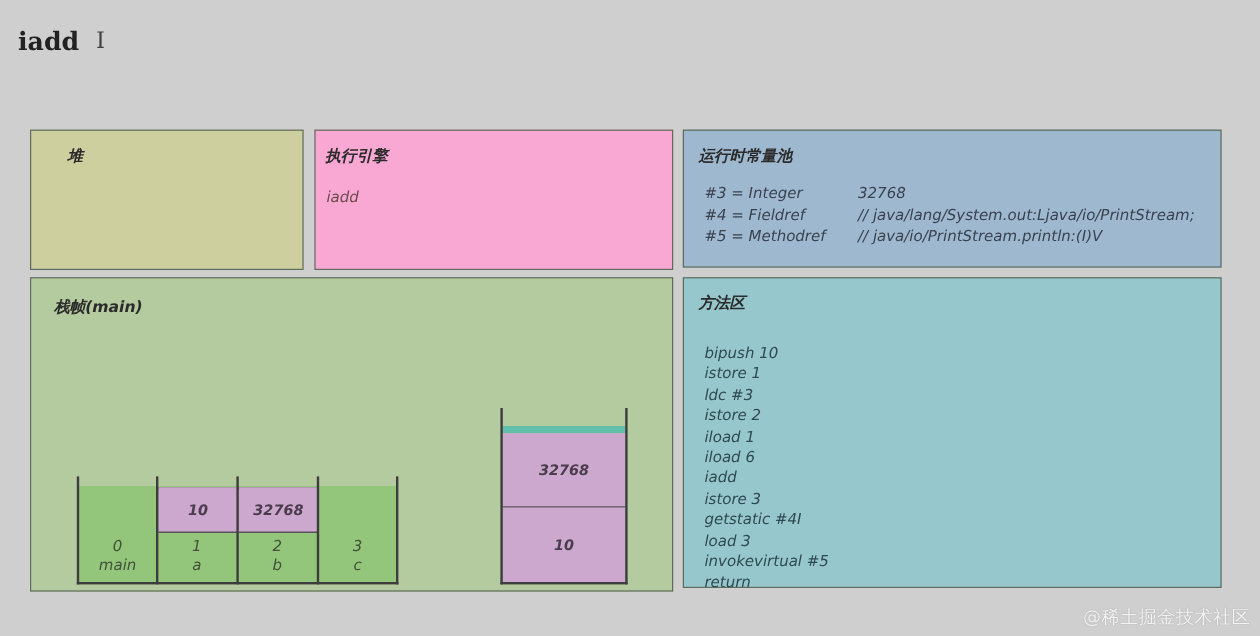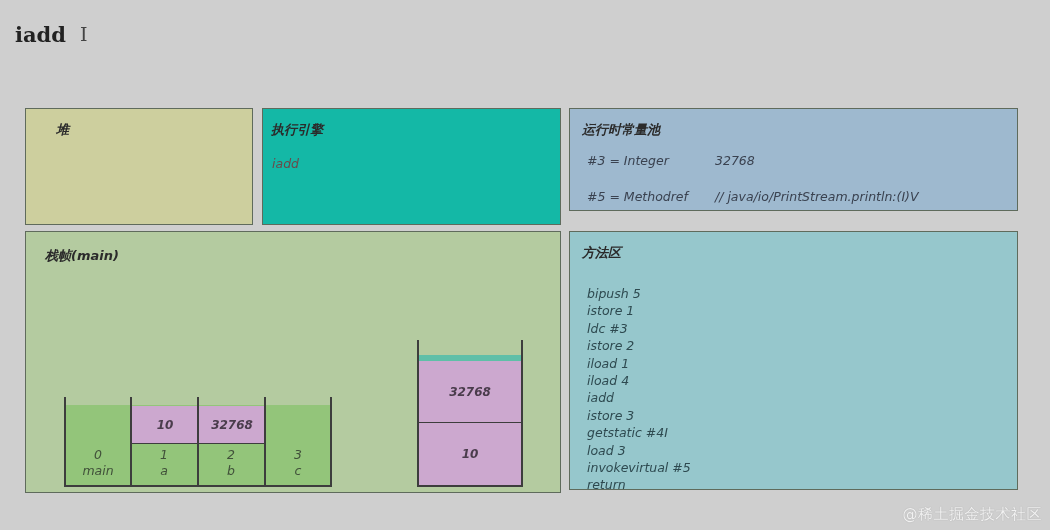--- a/index.html
+++ b/index.html
@@ -21,22 +21,22 @@
     }
     .box {
       position: absolute; box-sizing: border-box;
       border: 1.5px solid #5f6b5c;
     }
     .box-heading {
       position: absolute;
       font-weight: bold; font-style: italic; font-size: 13px; color: #2b2b2b;
     }
     .heap { left: 25px; top: 108px; width: 228px; height: 117px; background: #cdcf9e; }
-    .engine { left: 262px; top: 108px; width: 299px; height: 117px; background: #14b8a6; }
-    .pool { left: 569px; top: 108px; width: 449px; height: 103px; background: #9eb9cf; }
+    .engine { left: 262px; top: 108px; width: 299px; height: 117px; background: #f9a8d4; }
+    .pool { left: 569px; top: 108px; width: 449px; height: 115px; background: #9eb9cf; }
     .frame { left: 25px; top: 231px; width: 536px; height: 262px; background: #b4cba0; }
     .method { left: 569px; top: 231px; width: 449px; height: 259px; background: #96c7cc; }
 
     .it { font-style: italic; font-size: 12.5px; color: #3a3a3a; }
     .engine-current { position: absolute; left: 9px; top: 47px; color: #6a4a4a; }
 
     .pool-row { position: absolute; left: 17px; display: flex; font-style: italic; font-size: 12.5px; color: #3a4250; }
     .pool-row .k { width: 128px; }
 
     .method-sig { position: absolute; left: 17px; top: 36px; }
@@ -95,20 +95,24 @@
   <div class="box-heading" style="left:8px; top:12px;">执行引擎</div>
   <div class="it engine-current">iadd</div>
 </div>
 
 <div class="box pool">
   <div class="box-heading" style="left:12px; top:12px;">运行时常量池</div>
   <div class="pool-row" style="top:44px;">
     <span class="k">#3 = Integer</span>
     <span>32768</span>
   </div>
+  <div class="pool-row" style="top:62px;">
+    <span class="k">#4 = Fieldref</span>
+    <span>// java/lang/System.out:Ljava/io/PrintStream;</span>
+  </div>
   <div class="pool-row" style="top:80px;">
     <span class="k">#5 = Methodref</span>
     <span>// java/io/PrintStream.println:(I)V</span>
   </div>
 </div>
 
 <div class="box frame">
   <div class="box-heading" style="left:19px; top:15px;">栈帧(main)</div>
 
   <div class="lvt">
@@ -152,26 +156,26 @@
     <div class="op-cell" style="top:83px; height:62px;">10</div>
     <div class="op-wall" style="left:0;"></div>
     <div class="op-wall" style="left:104px;"></div>
     <div class="op-bottom"></div>
   </div>
 </div>
 
 <div class="box method">
   <div class="box-heading" style="left:12px; top:12px;">方法区</div>
   <div class="method-lines">
-    <div class="method-line">bipush 5</div>
+    <div class="method-line">bipush 10</div>
     <div class="method-line">istore 1</div>
     <div class="method-line">ldc #3</div>
     <div class="method-line">istore 2</div>
     <div class="method-line">iload 1</div>
-    <div class="method-line">iload 4</div>
+    <div class="method-line">iload 6</div>
     <div class="method-line">iadd</div>
     <div class="method-line">istore 3</div>
     <div class="method-line">getstatic #4I</div>
     <div class="method-line">load 3</div>
     <div class="method-line">invokevirtual #5</div>
     <div class="method-line">return</div>
   </div>
 </div>
 
 <div class="watermark">@稀土掘金技术社区</div>

